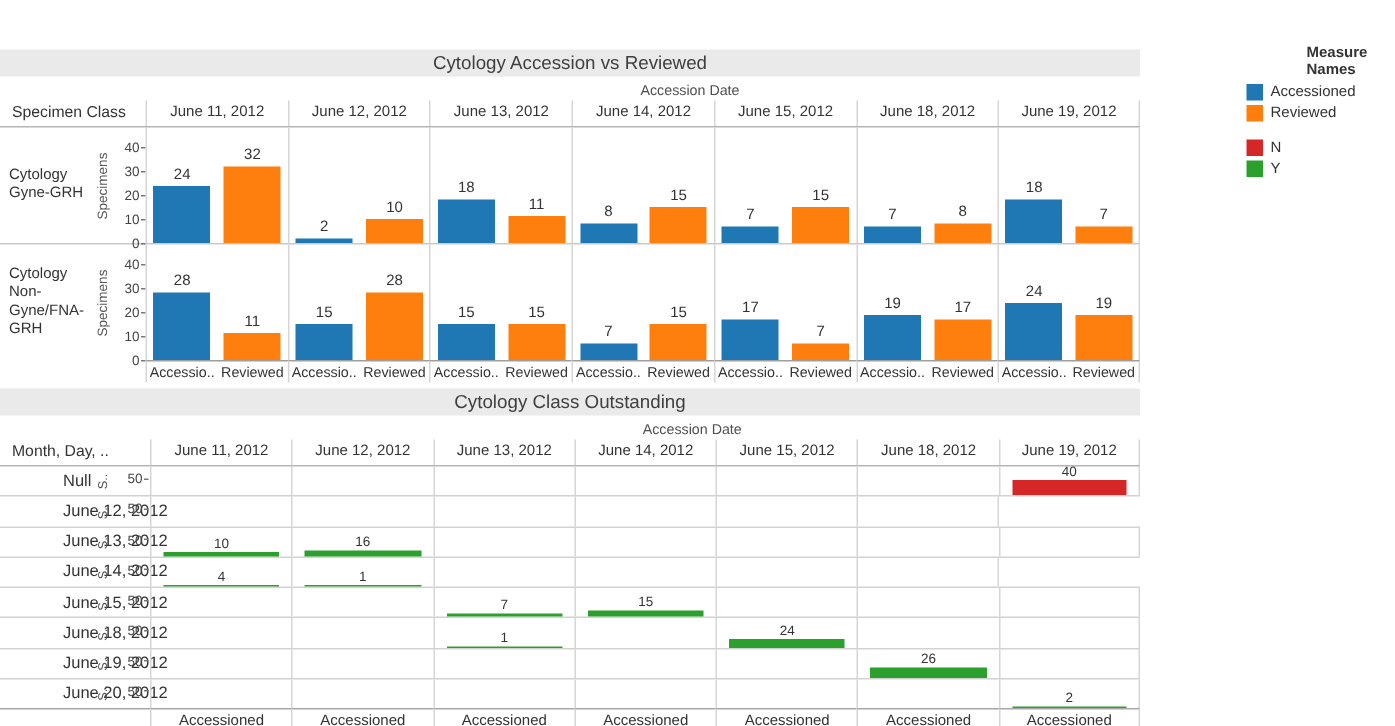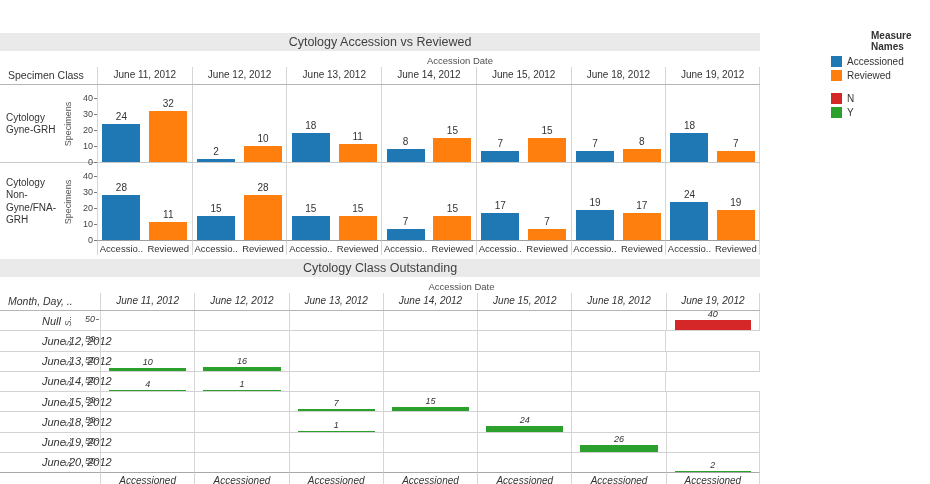--- a/index.html
+++ b/index.html
@@ -9,21 +9,21 @@
 
   .chart{position:absolute;left:0;width:760px;}
   .chart1{top:33px;}
   .chart2{top:259px;}
   .chart-title-bar{height:18px;background:#eaeaea;text-align:center;font-size:12.5px;color:#3f3f3f;line-height:18px;margin-bottom:3px;}
   .axis-super{height:13px;font-size:9.5px;color:#4f4f4f;text-align:center;line-height:13px;}
   .axis-super.c1{margin-left:97px;width:726px;}
   .axis-super.c2{margin-left:100px;width:723px;}
 
   .c1grid{grid-template-columns:97px repeat(7,1fr);}
-  .c2grid{grid-template-columns:100px repeat(7,1fr);font-style:italic;}
+  .c2grid{grid-template-columns:100px repeat(7,1fr);}
   .colhead-row{display:grid;height:17px;border-bottom:1px solid #b5b5b5;}
   .colhead-cell{border-left:1px solid #d6d6d6;text-align:center;font-size:10px;color:#333;padding-top:2px;box-sizing:border-box;}
   .colhead-cell:last-child{border-right:1px solid #d6d6d6;}
   .rowdim-header{font-size:10.5px;color:#333;padding:2px 0 0 8px;}
 
   .c1row{display:grid;height:77px;border-bottom:1px solid #c9c9c9;}
   .c1row:last-child{border-bottom:none;}
   .c1labelcell{position:relative;}
   .rowlabel{position:absolute;left:6px;top:50%;transform:translateY(-50%);font-size:10px;color:#333;width:56px;line-height:1.25;}
   .rotwrap{position:absolute;right:24px;top:0;bottom:0;width:10px;display:flex;align-items:center;justify-content:center;}

